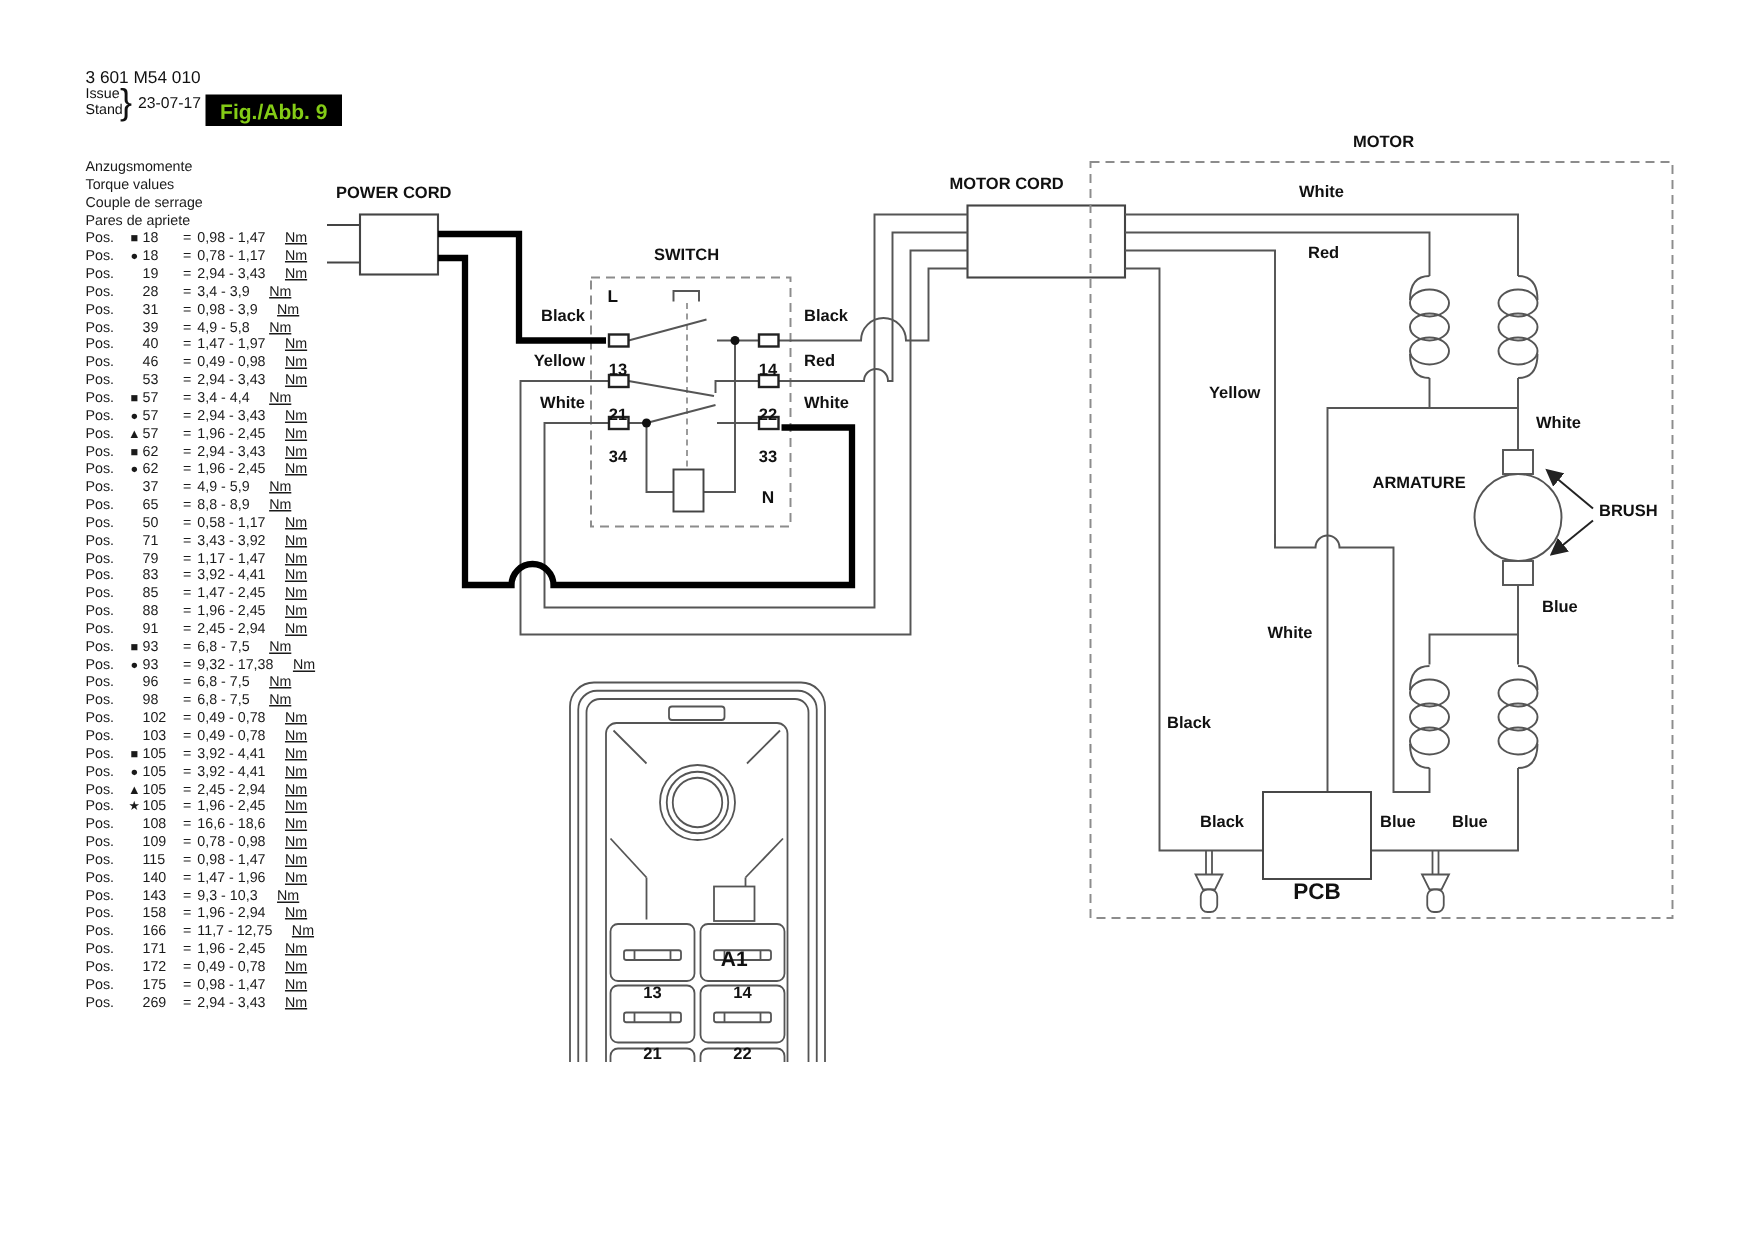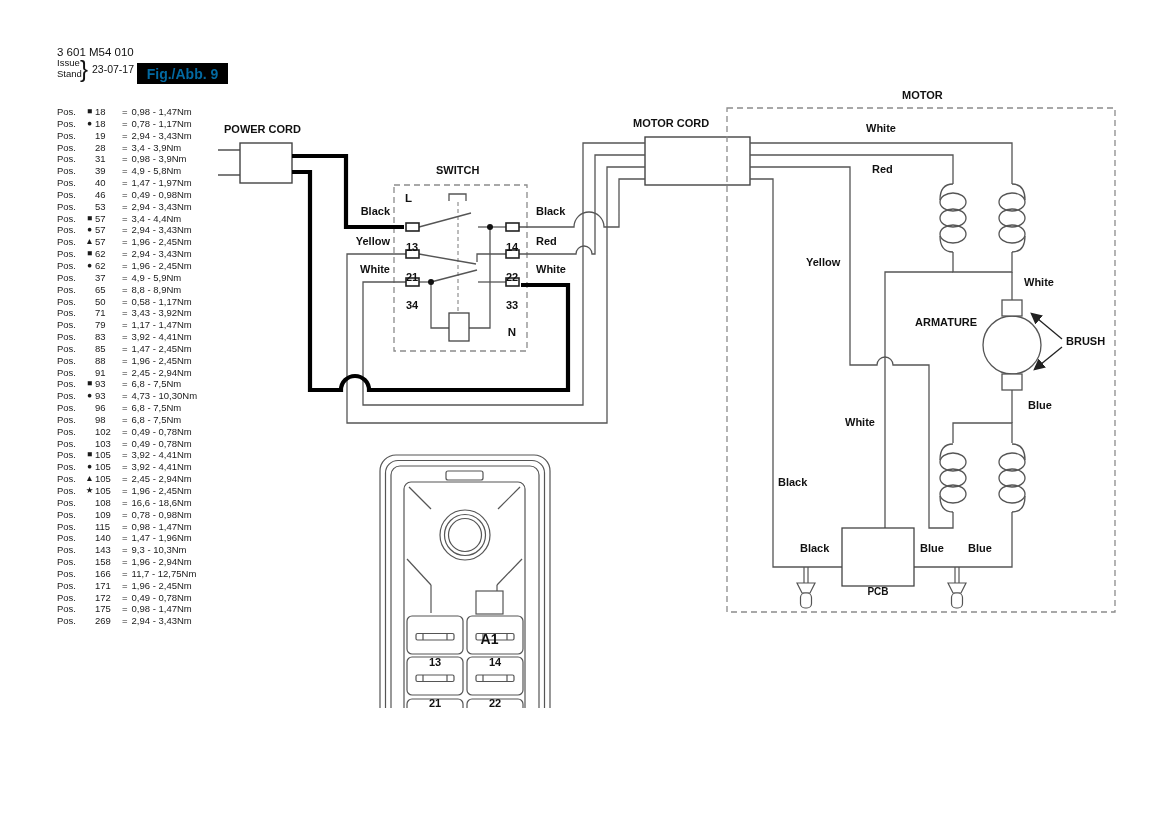--- a/index.html
+++ b/index.html
@@ -8,51 +8,58 @@
   svg.wires{position:absolute;left:0;top:0;}
   .lbl{position:absolute;font:bold 11px "Liberation Sans",sans-serif;color:#111;white-space:nowrap;}
   .lbl.big{font-size:11.5px;}
   .ra{text-align:right;}
   .ca{text-align:center;margin-top:36px;}
   
   .part-no{position:absolute;left:57px;top:46px;font:11.5px "Liberation Sans",sans-serif;}
   .issue-stand{position:absolute;left:57px;top:57px;font:9.5px "Liberation Sans",sans-serif;line-height:11px;}
   .brace{position:absolute;left:80px;top:55px;font:24px "Liberation Sans",sans-serif;font-weight:400;}
   .date{position:absolute;left:92px;top:63px;font:10.5px "Liberation Sans",sans-serif;}
-  .figbox{position:absolute;left:137px;top:63px;width:91px;height:21px;background:#000;color:#0369a1;
+  .figbox{position:absolute;left:137px;top:63px;width:91px;height:21px;background:#000;color:#84cc16;
           font:bold 14px "Liberation Sans",sans-serif;display:flex;align-items:center;justify-content:center;}
   
   .torque{position:absolute;left:57px;top:106px;font:9.5px "Liberation Sans",sans-serif;color:#1a1a1a;}
   .torque .thead-line{height:11.85px;line-height:11.85px;white-space:nowrap;}
   .trow{display:flex;height:11.85px;line-height:11.85px;white-space:nowrap;}
   .tc-pos{width:27px;}
   .tc-sym{width:11px;text-align:center;font-size:8.5px;}
   .tc-num{width:23px;text-align:left;margin-right:4px;}
   .tc-eq{margin-right:4px;}
-  .tc-unit{margin-left:0;}
+  .tc-unit{margin-left:13px;text-decoration:underline;}
   .footer{position:absolute;left:57px;top:731px;font:9.5px "Liberation Sans",sans-serif;}
   .footer div{height:11.85px;line-height:11.85px;white-space:nowrap;}
 </style>
 </head>
 <body>
 
 <div class="canvas">
 
   <div class="part-no">3 601 M54 010</div>
   <div class="issue-stand">
     <div>Issue</div>
     <div>Stand</div>
   </div>
   <div class="brace">}</div>
   <div class="date">23-07-17</div>
   <div class="figbox">Fig./Abb. 9</div>
 
   <div class="torque">
     <div>
 
+    <div class="thead-line">Anzugsmomente</div>
+        <div class="thead-line">Torque values</div>
+        <div class="thead-line">Couple de serrage</div>
+        <div class="thead-line">Pares de apriete</div>
+      </div>
+    <div>
+
         <div class="trow">
           <span class="tc-pos">Pos.</span>
           <span class="tc-sym">■</span>
           <span class="tc-num">18</span>
           <span class="tc-eq">=</span>
           <span class="tc-rng">0,98 - 1,47</span>
           <span class="tc-unit">Nm</span>
         </div>
 
         <div class="trow">
@@ -260,21 +267,21 @@
           <span class="tc-eq">=</span>
           <span class="tc-rng">6,8 - 7,5</span>
           <span class="tc-unit">Nm</span>
         </div>
 
         <div class="trow">
           <span class="tc-pos">Pos.</span>
           <span class="tc-sym">●</span>
           <span class="tc-num">93</span>
           <span class="tc-eq">=</span>
-          <span class="tc-rng">4,73 - 10,30</span>
+          <span class="tc-rng">9,32 - 17,38</span>
           <span class="tc-unit">Nm</span>
         </div>
 
         <div class="trow">
           <span class="tc-pos">Pos.</span>
           <span class="tc-sym"></span>
           <span class="tc-num">96</span>
           <span class="tc-eq">=</span>
           <span class="tc-rng">6,8 - 7,5</span>
           <span class="tc-unit">Nm</span>
@@ -657,21 +664,21 @@
   <div class="lbl" style="left:806px;top:256px">Yellow</div>
   <div class="lbl" style="left:1024px;top:276px">White</div>
   <div class="lbl" style="left:915px;top:316px">ARMATURE</div>
   <div class="lbl" style="left:1066px;top:335px">BRUSH</div>
   <div class="lbl" style="left:1028px;top:399px">Blue</div>
   <div class="lbl" style="left:845px;top:416px">White</div>
   <div class="lbl" style="left:778px;top:476px">Black</div>
   <div class="lbl" style="left:800px;top:542px">Black</div>
   <div class="lbl" style="left:920px;top:542px">Blue</div>
   <div class="lbl" style="left:968px;top:542px">Blue</div>
-  <div class="lbl ca" style="left:842px;top:550px;width:72px;font-size:10px">PCB</div>
+  <div class="lbl ca" style="left:842px;top:550px;width:72px;font-size:15px">PCB</div>
 
   <div class="lbl ca" style="left:476px;top:595px;width:27px;font-size:14px">A1</div>
   <div class="lbl ca" style="left:423px;top:620px;width:24px">13</div>
   <div class="lbl ca" style="left:483px;top:620px;width:24px">14</div>
   <div class="lbl ca" style="left:423px;top:661px;width:24px">21</div>
   <div class="lbl ca" style="left:483px;top:661px;width:24px">22</div>
   <div class="lbl ca" style="left:423px;top:703px;width:24px">34</div>
   <div class="lbl ca" style="left:483px;top:703px;width:24px">33</div>
 
 </div>

